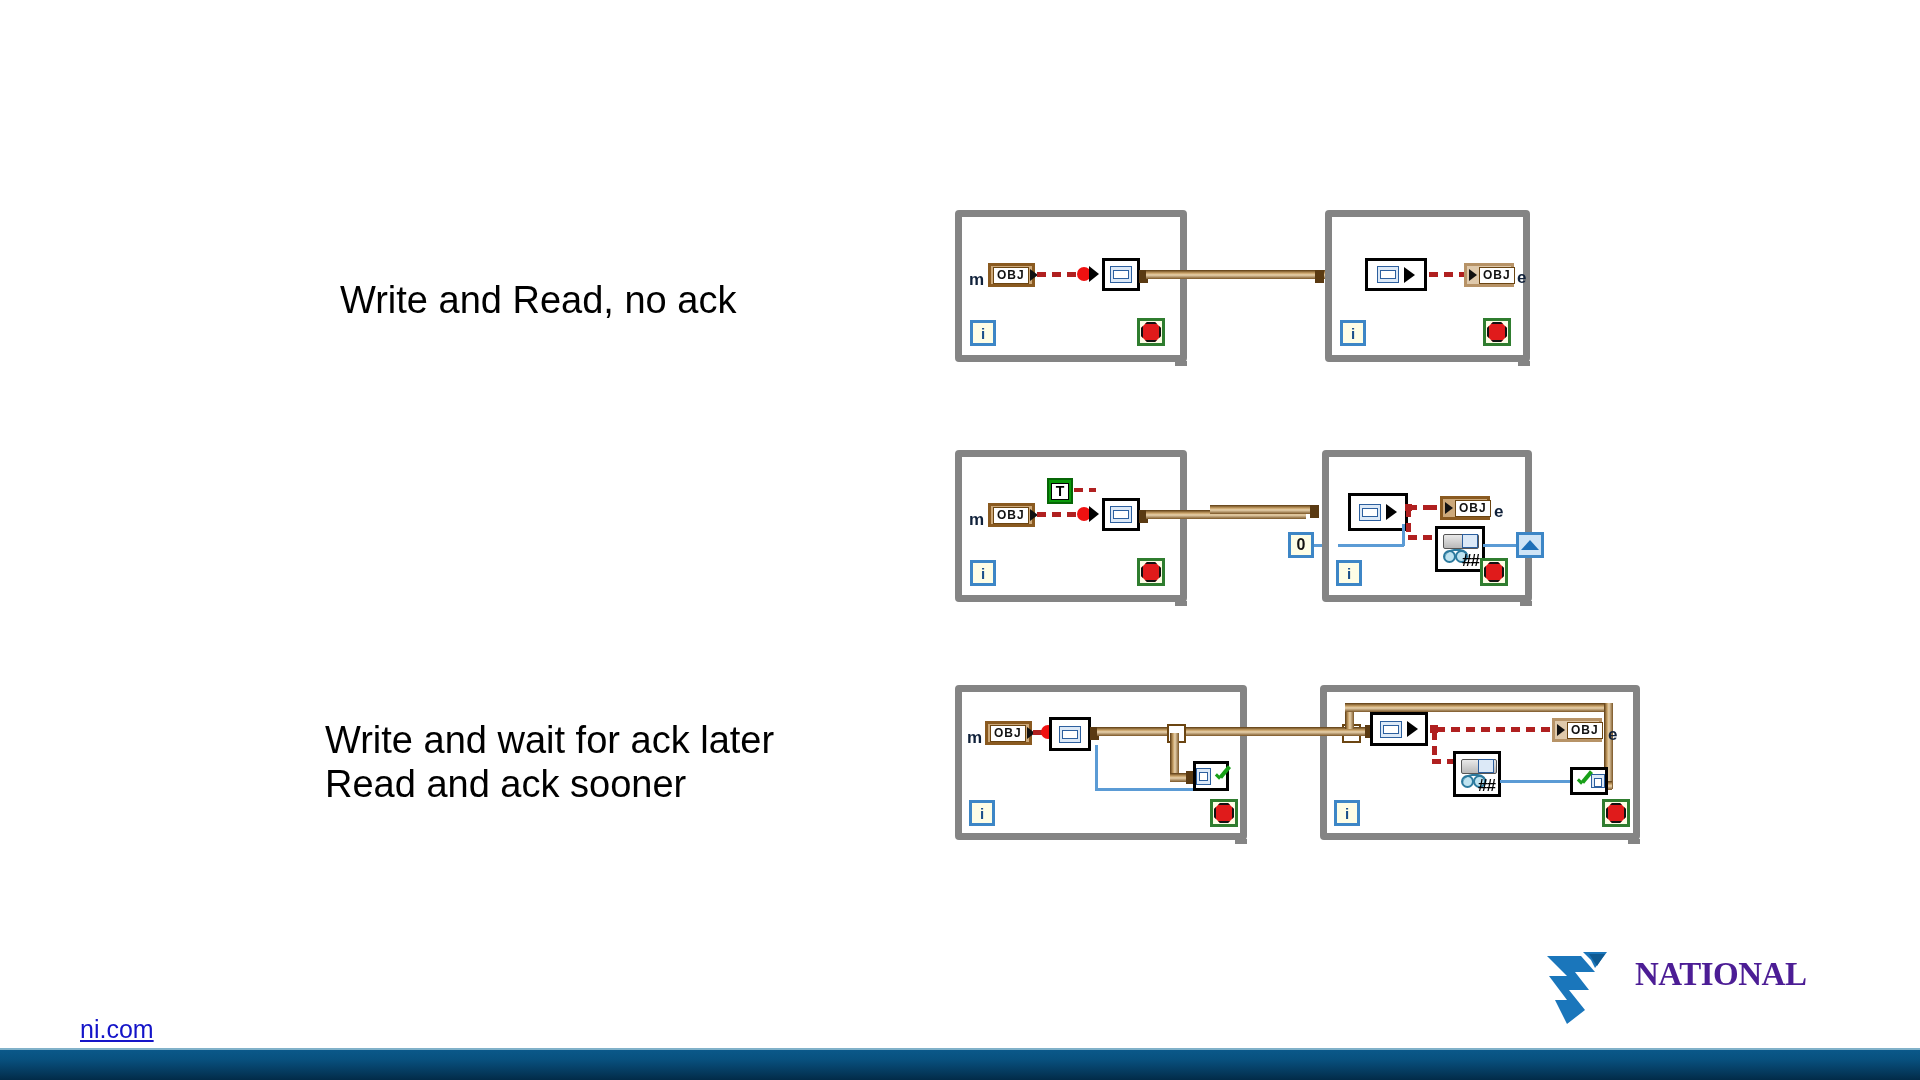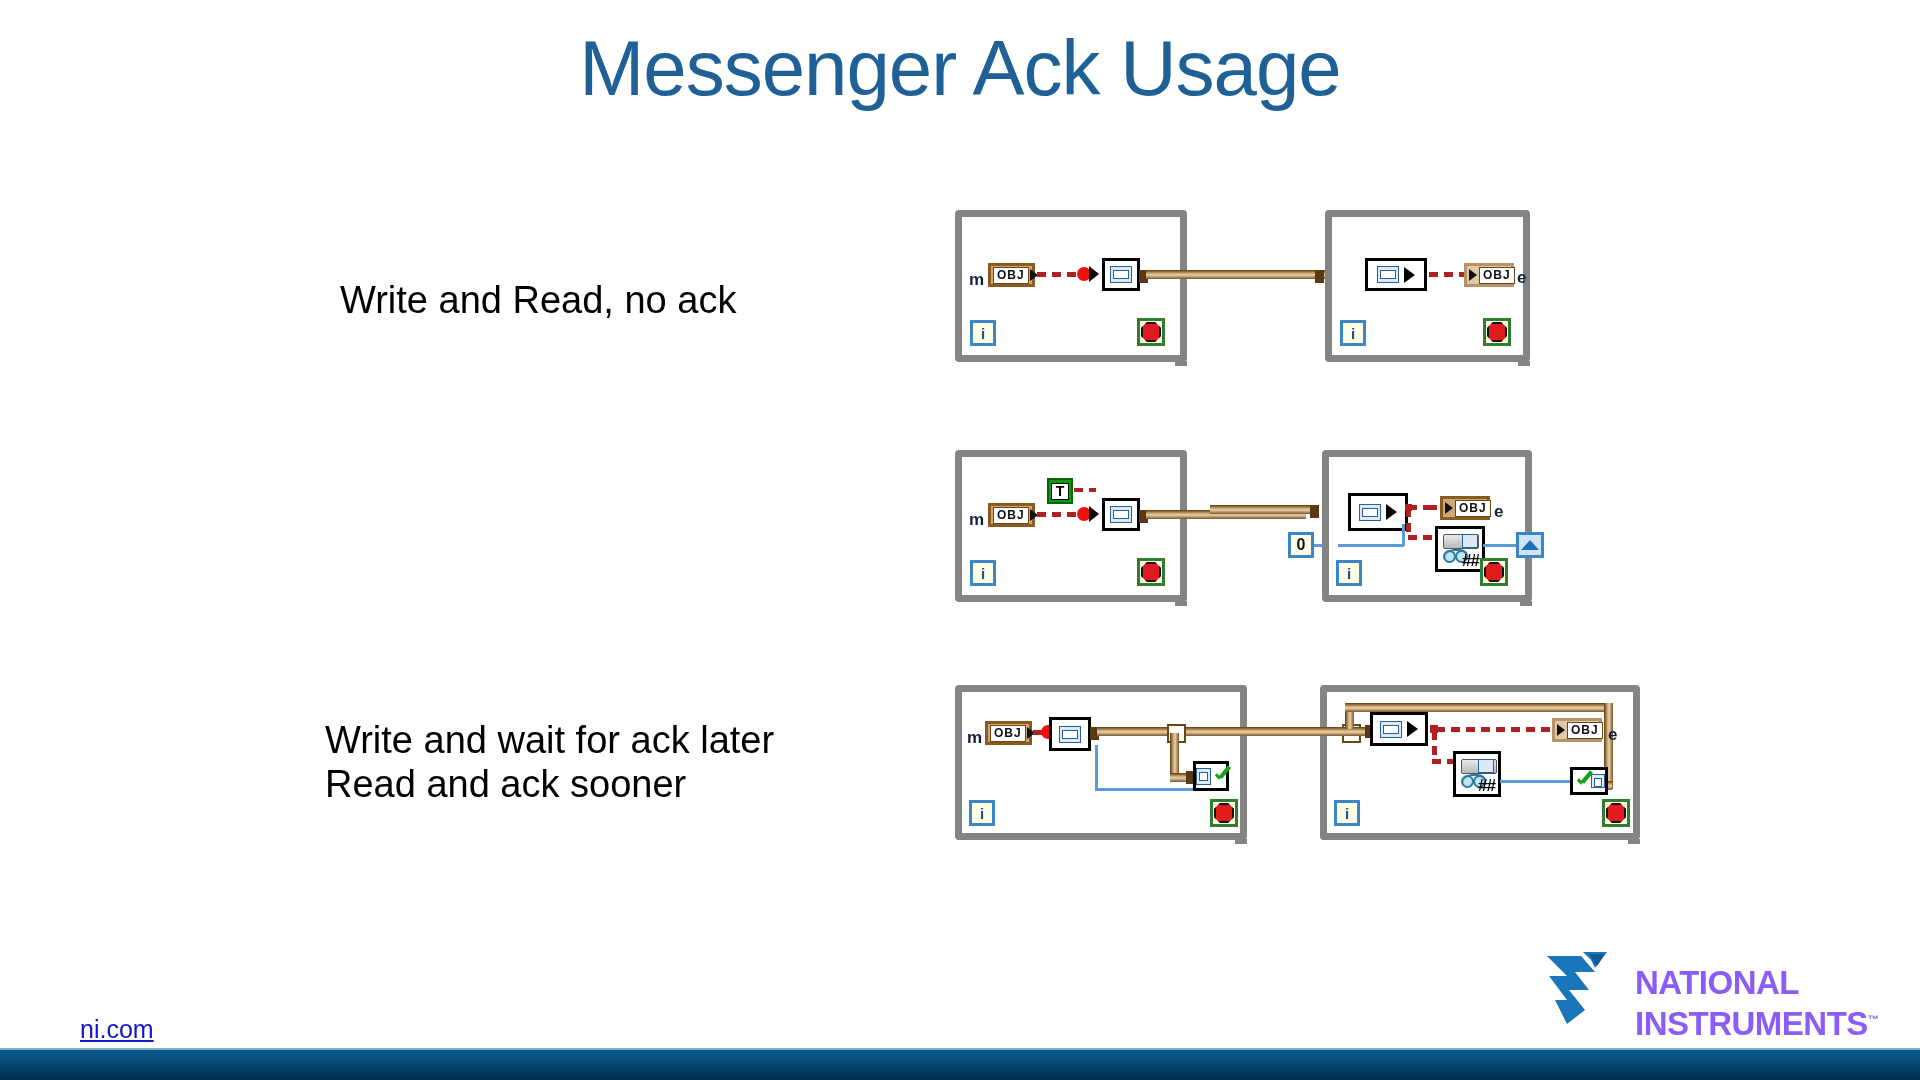--- a/index.html
+++ b/index.html
@@ -50,23 +50,23 @@
     background:linear-gradient(180deg,#0b5a8c 0%, #08517f 35%, #053a5e 75%, #022b48 100%);
   }
   .footerbar .seam{
     position:absolute;left:0;top:0;width:100%;height:2px;background:#a9cfdd;opacity:.75;
   }
 
   
   .nilogo{position:absolute; left:1545px; top:948px; width:320px; height:86px;}
   .nilogo .mark{position:absolute;left:0;top:2px;width:86px;height:80px;}
   .nilogo .wordmark{
-    position:absolute; left:90px; top:17px;
-    font-family:Liberation Sans, sans-serif;
-    font-weight:bold; color:#8b5cf6;
+    position:absolute; left:90px; top:8px;
+    font-family:Liberation Serif, serif;
+    font-weight:bold; color:#4c1d95;
     font-size:33px; line-height:36px; letter-spacing:-0.5px;
   }
   .nilogo .tm{font-size:11px; vertical-align:super; font-weight:bold;}
 
   
   .diagram{position:absolute;}
   .loop{
     position:absolute;
     background:#ffffff;
     border:7px solid #848484;
@@ -225,21 +225,20 @@
   .sidelabel{
     position:absolute;color:#10213a;font-size:17px;font-weight:600;
     font-family:"Liberation Sans", sans-serif;
   }
 </style>
 </head>
 <body>
 
 <div class="slide">
 
-  <div class="title">Messenger Ack Usage</div>
 
   <div class="rowlabel" id="label-1">Write and Read, no ack</div>
 
   <div class="diagram" id="diag-1L" style="left:955px;top:210px;width:240px;height:160px;">
     <div class="loop" style="left:0;top:0;width:232px;height:152px;"></div>
     <div class="sidelabel" style="left:14px;top:60px;">m</div>
     <div class="objterm" style="left:33px;top:53px;width:47px;">
       <span class="chip">OBJ</span>
       <span class="arrow"></span>
     </div>
@@ -425,21 +424,20 @@
 
 
   <div class="nilogo">
     <svg class="mark" viewBox="0 0 86 80">
       <path d="M2 6 L36 6 L50 22 L30 22 L44 40 L24 40 L40 60 L22 74 L10 50 L22 50 L4 26 L22 26 Z" fill="#1a76bb"></path>
       <path d="M38 2 L62 2 L50 18 L46 10 Z" fill="#1a76bb"></path>
       <path d="M44 4 L60 4 L52 16 Z" fill="#0f5a92"></path>
     </svg>
     <div class="wordmark">
       <div>NATIONAL</div>
-      <div><span>INSTRUMENTS</span><span class="tm">™</span></div>
     </div>
   </div>
 
   <a class="nilink" href="#">ni.com</a>
   <div class="footerbar">
     <div class="seam"></div>
   </div>
 
 </div>
 

